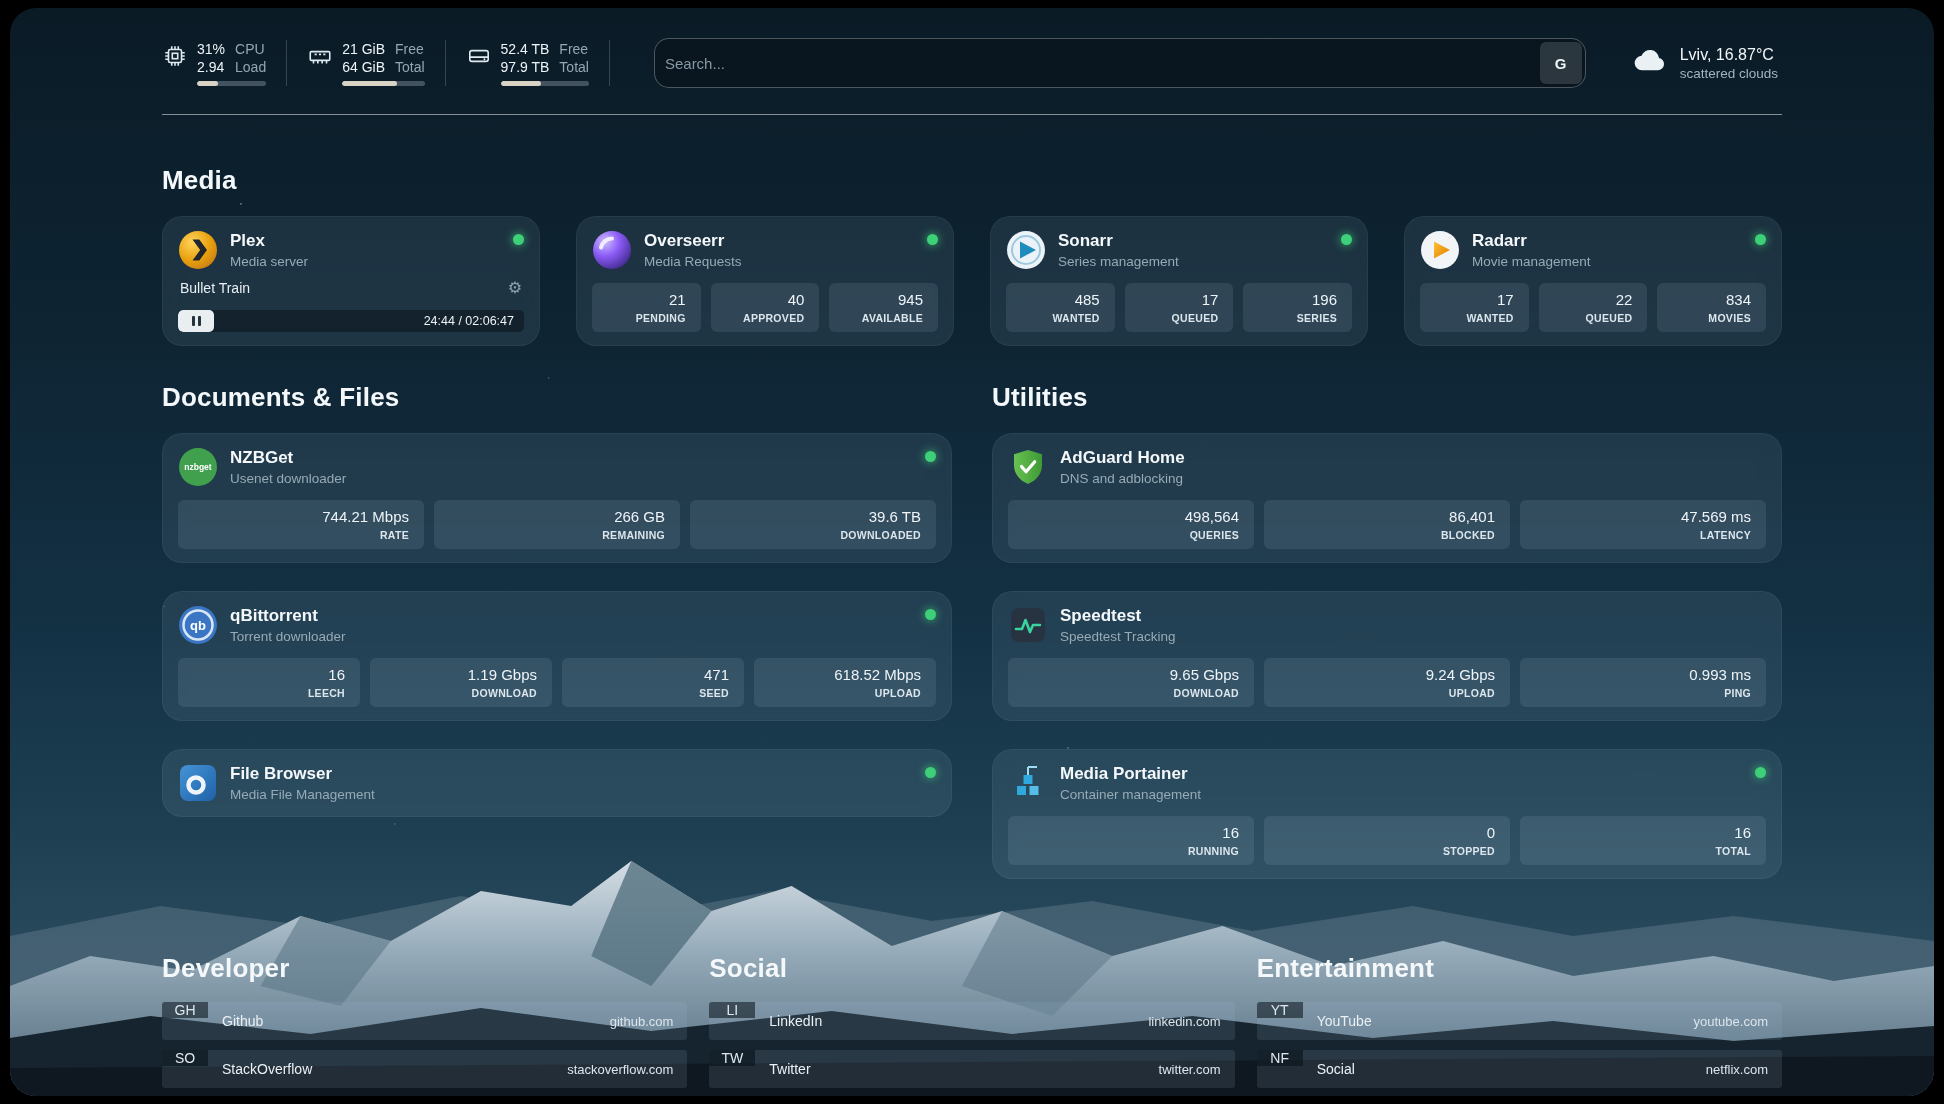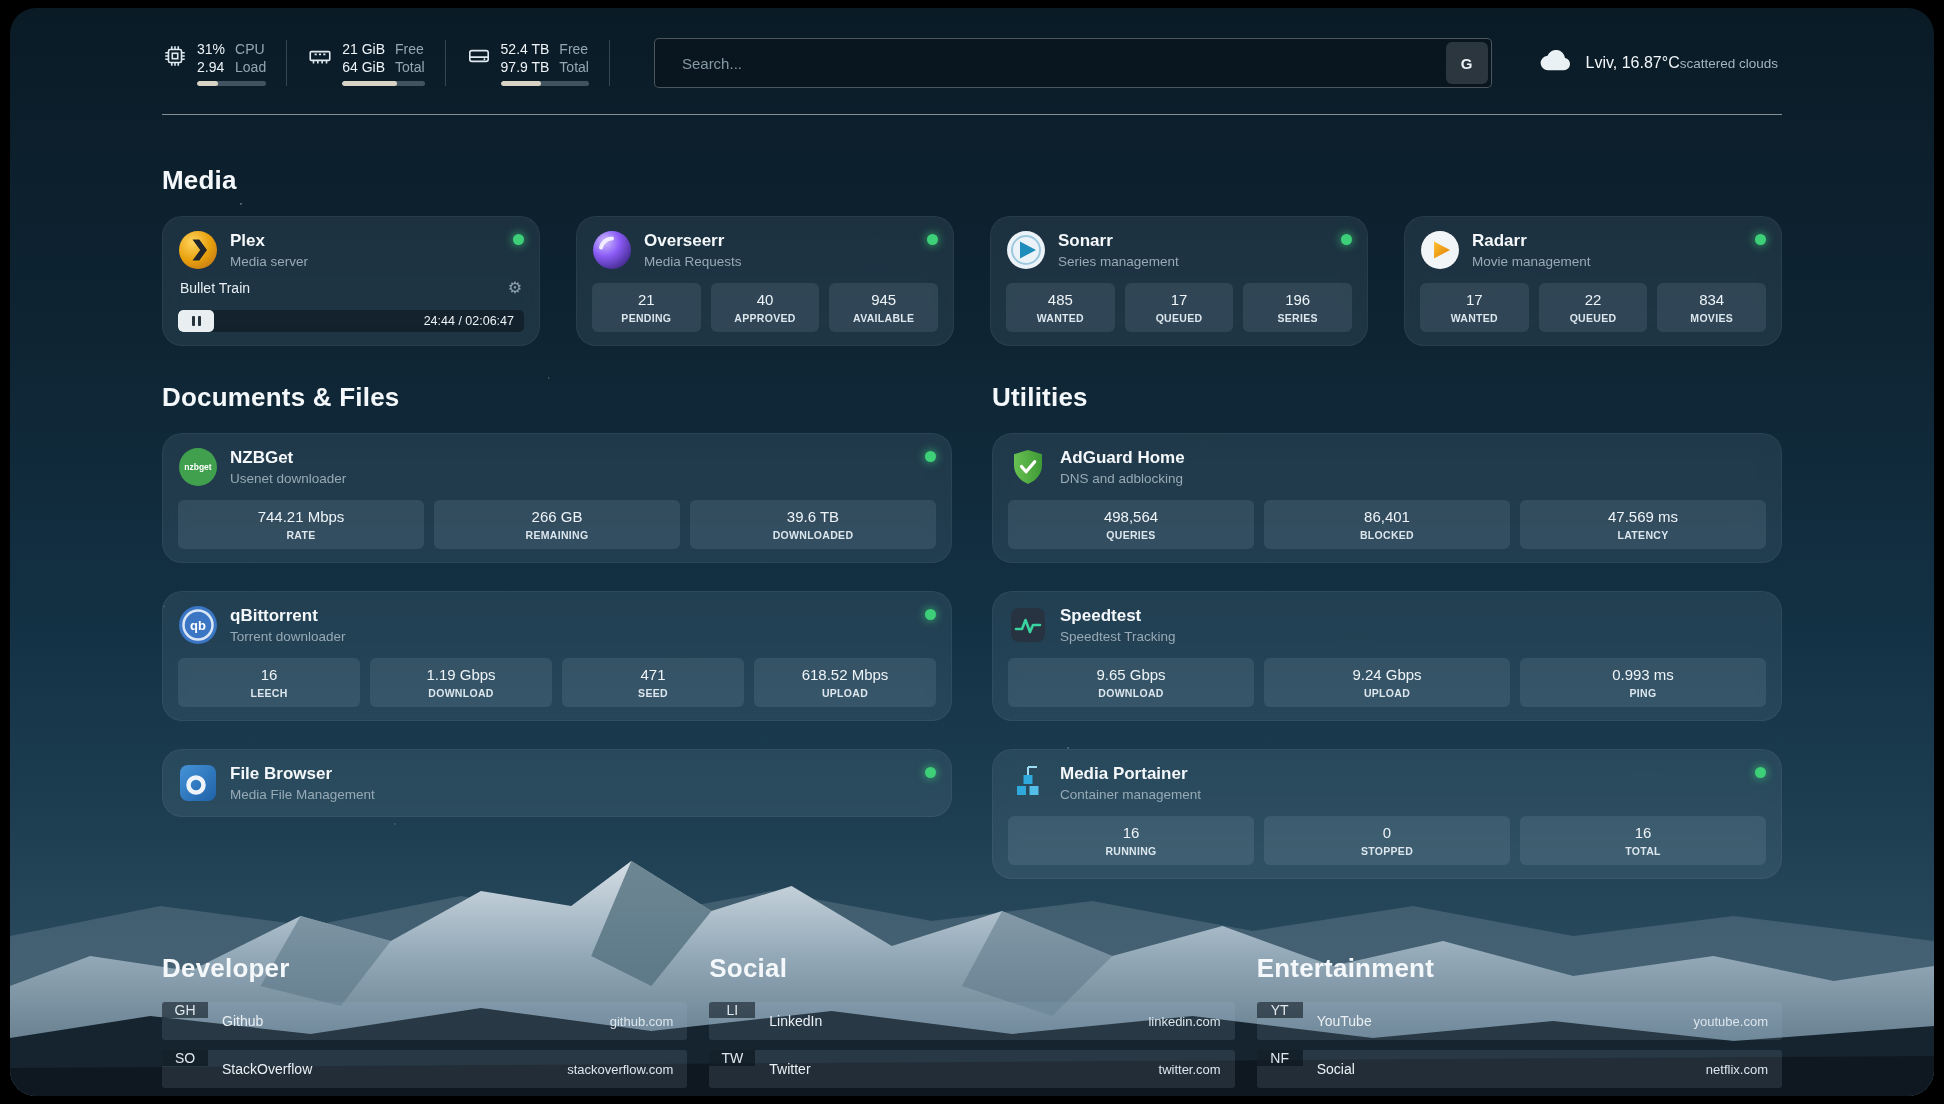--- a/index.html
+++ b/index.html
@@ -28,26 +28,26 @@
   .resources{display:flex;align-items:center}
   .resource{display:flex;align-items:flex-start;gap:9px;padding:0 20px;border-right:1px solid rgba(255,255,255,.18)}
   .resource:first-child{padding-left:0}
   .res-icon{margin-top:3px;display:block}
   .res-body{display:flex;flex-direction:column}
   .res-cols{display:flex;gap:10px}
   .res-col{display:flex;flex-direction:column;font-size:14px;line-height:18px;color:#eef4f8}
   .res-col.labels{color:#93a6b2}
   .res-bar{margin-top:5px;height:5px;border-radius:3px;background:rgba(132,150,162,.45);overflow:hidden}
   .res-fill{height:100%;background:#d9d3c6;border-radius:3px}
-  .searchbar{flex:1;height:42px;background:rgba(6,14,20,.45);border:1px solid rgba(255,255,255,.28);border-radius:5px;display:flex;align-items:center;padding:3px 3px 3px 25px}
+  .searchbar{flex:1;height:42px;background:rgba(6,14,20,.45);border:1px solid rgba(255,255,255,.28);border-radius:15px;display:flex;align-items:center;padding:3px 3px 3px 8px}
   .search-input{flex:1;background:transparent;border:none;outline:none;color:#e6edf2;font-size:15px;font-family:inherit}
   .search-input::placeholder{color:#8699a5}
   .search-provider{width:42px;height:100%;background:rgba(255,255,255,.14);border:none;border-radius:6px;color:#eef4f8;font-size:15px;font-weight:bold;cursor:pointer;font-family:inherit}
   .weather{display:flex;align-items:center;gap:12px;padding-right:4px}
-  .weather-text{display:flex;flex-direction:row}
+  .weather-text{display:flex;flex-direction:column}
   .weather-loc{font-size:16px;color:#f2f6f9}
   .weather-cond{font-size:13.5px;color:#a3b4bf;margin-top:2px}
   .top-divider{border:none;border-top:1.5px solid rgba(255,255,255,.5);margin:26px 0 0}
 
   
   .section-title{font-size:26px;font-weight:600;color:#f4f8fa;letter-spacing:.2px;margin:0}
   .media-title{margin:50px 0 20px}
   .media-grid{display:grid;grid-template-columns:repeat(4,1fr);gap:36px}
   .two-col{display:grid;grid-template-columns:1fr 1fr;gap:0 40px;margin-top:36px}
   .col-title{margin-bottom:20px}
@@ -57,21 +57,21 @@
   .card{background:rgba(173,203,222,.10);border:1px solid rgba(255,255,255,.05);border-radius:20px;padding:13px 15px;backdrop-filter:blur(10px);-webkit-backdrop-filter:blur(10px);cursor:pointer}
   .media-grid .card{display:flex;flex-direction:column}
   .card-head{display:flex;align-items:center;gap:12px}
   .app-icon{width:40px;height:40px;flex:0 0 auto;display:block}
   .app-icon svg{width:100%;height:100%;display:block}
   .head-text{display:flex;flex-direction:column}
   .card-name{font-size:17px;font-weight:600;color:#f5f8fa}
   .card-desc{font-size:13.5px;color:#97aab6;margin-top:3px}
   .status-dot{width:11px;height:11px;border-radius:50%;background:#3ecf79;box-shadow:0 0 9px 1px rgba(62,207,121,.65);margin-left:auto;align-self:flex-start;margin-top:4px;flex:0 0 auto}
   .stats{display:flex;gap:10px;margin-top:13px}
-  .stat{flex:1;background:rgba(190,216,233,.11);border-radius:6px;padding:8px 15px;text-align:center}
+  .stat{flex:1;background:rgba(190,216,233,.11);border-radius:6px;padding:8px 15px;text-align:right}
   .stat-value{font-size:15px;color:#eef4f7}
   .stat-label{font-size:10.5px;font-weight:700;color:#dce6ed;margin-top:4px;letter-spacing:.3px}
 
   
   .now-playing{display:flex;align-items:center;margin:10px 2px 1px}
   .np-title{font-size:14px;color:#e9eff3}
   .gear{margin-left:auto;color:#8da0ac;font-size:16px;cursor:pointer;line-height:1}
   .player{height:22px;border-radius:5px;background:rgba(7,15,22,.5);display:flex;align-items:center;overflow:hidden;margin-top:auto}
   .pause-pill{width:36px;height:22px;background:#e9eef1;border-radius:5px;display:flex;align-items:center;justify-content:center;gap:3px;cursor:pointer;flex:0 0 auto}
   .pause-pill i{width:3px;height:10px;background:#26333d;border-radius:1px}

